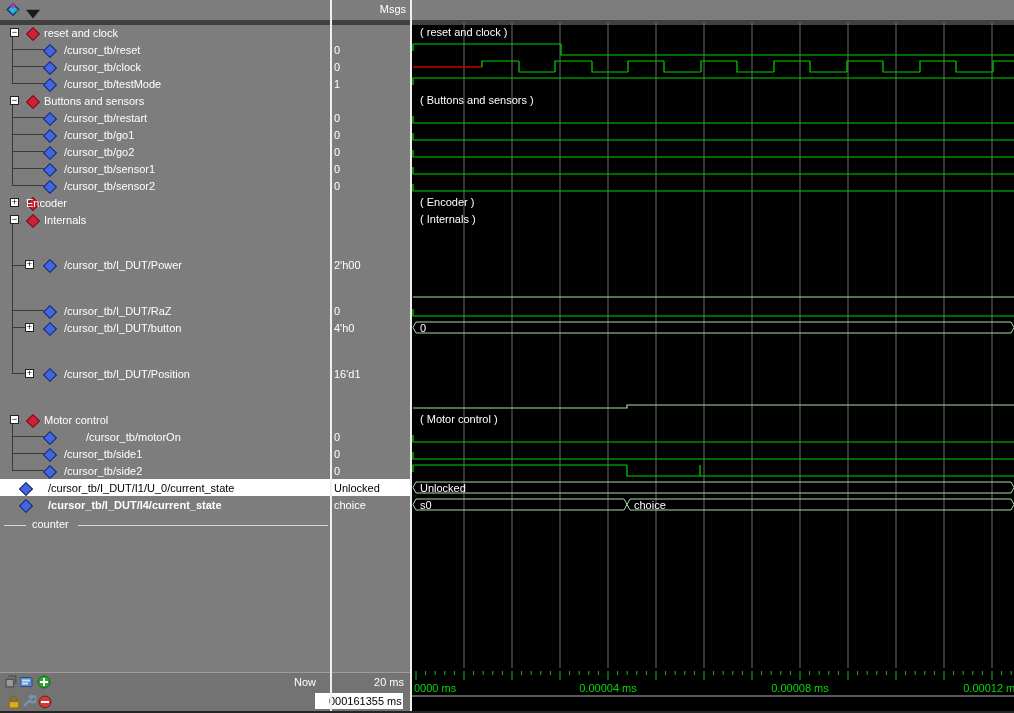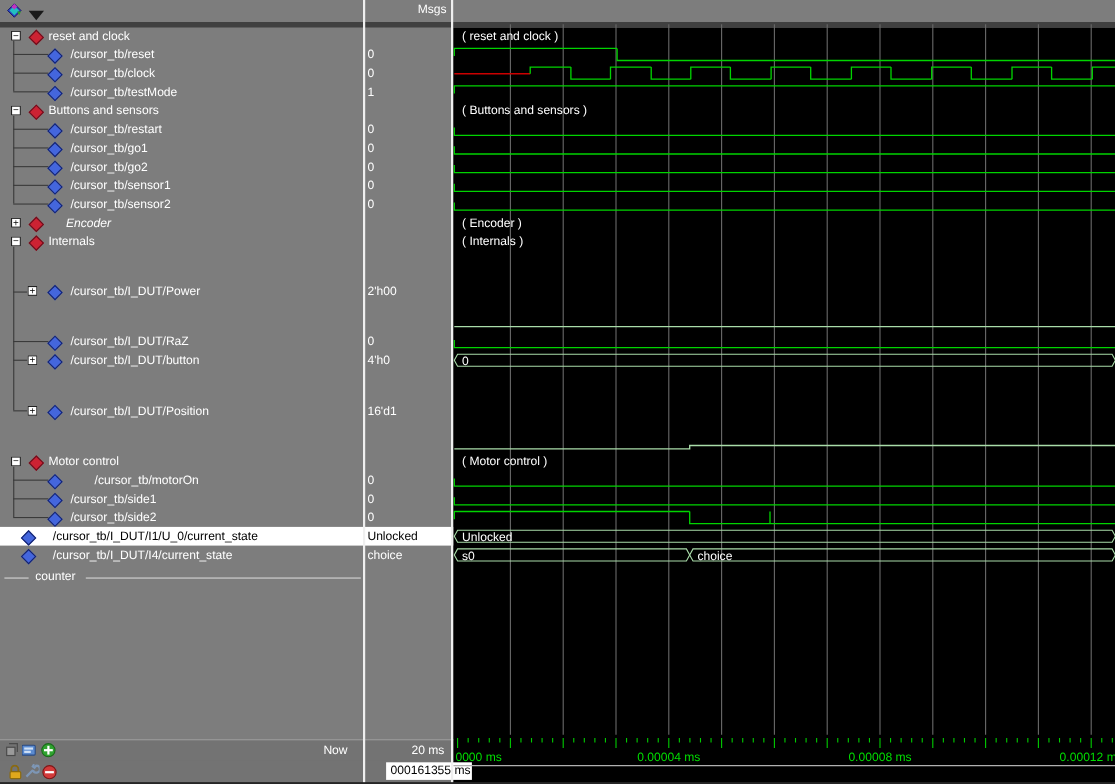--- a/index.html
+++ b/index.html
@@ -91,21 +91,21 @@
       <div class="row-label" style="position: absolute; left: 64px; top: 145px; color: rgb(255, 255, 255);">/cursor_tb/go2</div>
       <div class="row-label" style="position: absolute; left: 334px; top: 145px; color: rgb(255, 255, 255);">0</div>
       <div class="diamond" style="position: absolute; left: 45px; top: 164.5px; width: 8px; height: 8px; background: rgb(68, 102, 221); border: 1px solid rgb(22, 36, 110);"></div>
       <div class="row-label" style="position: absolute; left: 64px; top: 162px; color: rgb(255, 255, 255);">/cursor_tb/sensor1</div>
       <div class="row-label" style="position: absolute; left: 334px; top: 162px; color: rgb(255, 255, 255);">0</div>
       <div class="diamond" style="position: absolute; left: 45px; top: 181.5px; width: 8px; height: 8px; background: rgb(68, 102, 221); border: 1px solid rgb(22, 36, 110);"></div>
       <div class="row-label" style="position: absolute; left: 64px; top: 179px; color: rgb(255, 255, 255);">/cursor_tb/sensor2</div>
       <div class="row-label" style="position: absolute; left: 334px; top: 179px; color: rgb(255, 255, 255);">0</div>
       <div class="pmbox" style="position: absolute; left: 10px; top: 198px;">+</div>
       <div class="diamond" style="position: absolute; left: 28px; top: 198.5px; width: 8px; height: 8px; background: rgb(204, 34, 51); border: 1px solid rgb(106, 15, 29);"></div>
-      <div class="row-label" style="position: absolute; left: 60px; top: 196px; color: rgb(255, 255, 255); font-style: italic;">Encoder</div>
+      <div class="row-label" style="position: absolute; left: 26px; top: 196px; color: rgb(255, 255, 255);">Encoder</div>
       <div class="pmbox" style="position: absolute; left: 10px; top: 215px;">−</div>
       <div class="diamond" style="position: absolute; left: 28px; top: 215.5px; width: 8px; height: 8px; background: rgb(204, 34, 51); border: 1px solid rgb(106, 15, 29);"></div>
       <div class="row-label" style="position: absolute; left: 44px; top: 213px; color: rgb(255, 255, 255);">Internals</div>
       <div class="pmbox" style="position: absolute; left: 25px; top: 260px;">+</div>
       <div class="diamond" style="position: absolute; left: 45px; top: 260.5px; width: 8px; height: 8px; background: rgb(68, 102, 221); border: 1px solid rgb(22, 36, 110);"></div>
       <div class="row-label" style="position: absolute; left: 64px; top: 258px; color: rgb(255, 255, 255);">/cursor_tb/I_DUT/Power</div>
       <div class="row-label" style="position: absolute; left: 334px; top: 258px; color: rgb(255, 255, 255);">2'h00</div>
       <div class="diamond" style="position: absolute; left: 45px; top: 306.5px; width: 8px; height: 8px; background: rgb(68, 102, 221); border: 1px solid rgb(22, 36, 110);"></div>
       <div class="row-label" style="position: absolute; left: 64px; top: 304px; color: rgb(255, 255, 255);">/cursor_tb/I_DUT/RaZ</div>
       <div class="row-label" style="position: absolute; left: 334px; top: 304px; color: rgb(255, 255, 255);">0</div>
@@ -127,21 +127,21 @@
       <div class="row-label" style="position: absolute; left: 64px; top: 447px; color: rgb(255, 255, 255);">/cursor_tb/side1</div>
       <div class="row-label" style="position: absolute; left: 334px; top: 447px; color: rgb(255, 255, 255);">0</div>
       <div class="diamond" style="position: absolute; left: 45px; top: 466.5px; width: 8px; height: 8px; background: rgb(68, 102, 221); border: 1px solid rgb(22, 36, 110);"></div>
       <div class="row-label" style="position: absolute; left: 64px; top: 464px; color: rgb(255, 255, 255);">/cursor_tb/side2</div>
       <div class="row-label" style="position: absolute; left: 334px; top: 464px; color: rgb(255, 255, 255);">0</div>
       <div style="position: absolute; left: 0px; top: 479px; width: 412px; height: 17px; background: rgb(255, 255, 255);"></div>
       <div class="diamond" style="position: absolute; left: 21px; top: 483.5px; width: 8px; height: 8px; background: rgb(68, 102, 221); border: 1px solid rgb(22, 36, 110);"></div>
       <div class="row-label" style="position: absolute; left: 48px; top: 481px; color: rgb(0, 0, 0);">/cursor_tb/I_DUT/I1/U_0/current_state</div>
       <div class="row-label" style="position: absolute; left: 334px; top: 481px; color: rgb(0, 0, 0);">Unlocked</div>
       <div class="diamond" style="position: absolute; left: 21px; top: 500.5px; width: 8px; height: 8px; background: rgb(68, 102, 221); border: 1px solid rgb(22, 36, 110);"></div>
-      <div class="row-label" style="position: absolute; left: 48px; top: 498px; color: rgb(255, 255, 255);">/cursor_tb/I_DUT/I4/current_state</div>
+      <div class="row-label" style="position: absolute; left: 48px; top: 498px; color: rgb(255, 255, 255); font-weight: bold;">/cursor_tb/I_DUT/I4/current_state</div>
       <div class="row-label" style="position: absolute; left: 334px; top: 498px; color: rgb(255, 255, 255);">choice</div>
       <div style="position: absolute; left: 4px; top: 525px; width: 22px; height: 1px; background: rgb(214, 214, 214);"></div>
       <div style="position: absolute; left: 78px; top: 525px; width: 250px; height: 1px; background: rgb(214, 214, 214);"></div>
       <div style="position: absolute; left: 32px; top: 518px; color: rgb(255, 255, 255);">counter</div>
     </div>
 
   <div id="wave-layer" class="abs" style="left:412px;top:20px;width:654px;height:652px;z-index:10"><svg viewBox="412 20 602 652" width="602" height="652">
         <line x1="464" y1="22" x2="464" y2="668" stroke="#6a6a6a" stroke-width="1"></line>
         <line x1="512" y1="22" x2="512" y2="668" stroke="#6a6a6a" stroke-width="1"></line>
         <line x1="560" y1="22" x2="560" y2="668" stroke="#6a6a6a" stroke-width="1"></line>
@@ -283,17 +283,17 @@
       <path d="M3 6 V4 a3 3 0 0 1 6 0 V6" fill="none" stroke="#8a6a10" stroke-width="1.5"></path>
       <rect x="2" y="6" width="9" height="6" rx="1" fill="#e0a81c" stroke="#8a6a10"></rect>
     </svg>
     <svg class="icon" style="left:22px;top:3px" width="14" height="14" viewBox="0 0 14 14">
       <path d="M2 12 L8 6 M8 6 a3.2 3.2 0 1 0 3-4 l-1.6 2 -1.6-1.2 1.2-2" fill="none" stroke="#7d96b5" stroke-width="2"></path>
     </svg>
     <svg class="icon" style="left:38px;top:4px" width="14" height="14" viewBox="0 0 14 14">
       <circle cx="7" cy="7" r="6" fill="#d23a3a" stroke="#7d1717"></circle>
       <rect x="3" y="6" width="8" height="2" fill="#fff"></rect>
     </svg>
-    <div class="wfield" style="left:351px;top:2px;width:74px;padding-left:4px">000161355 ms</div>
+    <div class="wfield" style="left:315px;top:2px;width:74px;padding-left:14px">000161355 ms</div>
   </div>
 
   <div class="botstrip"></div>
 </div>
 
 </body></html>

